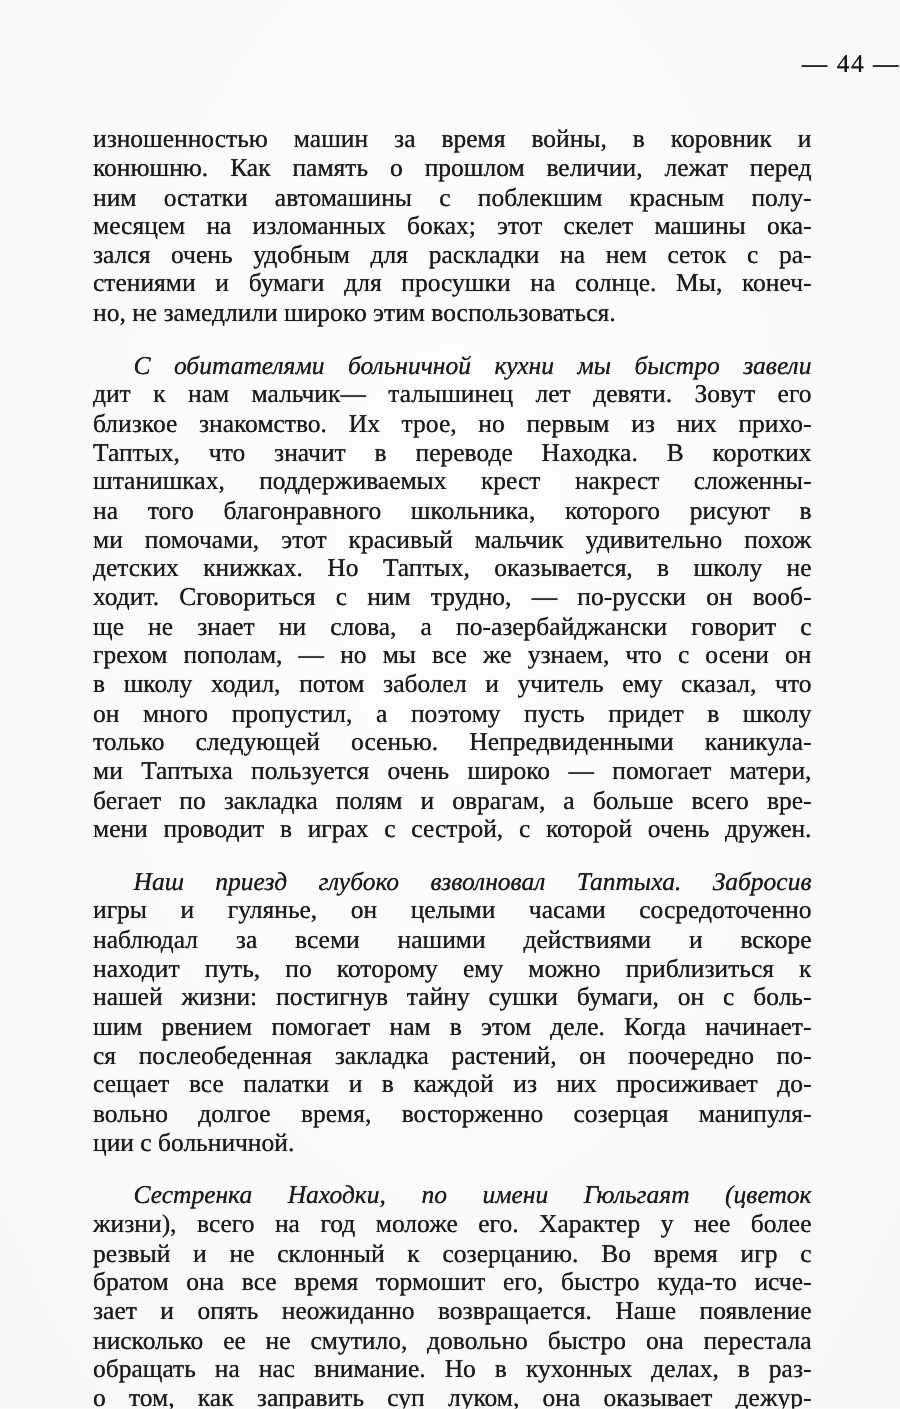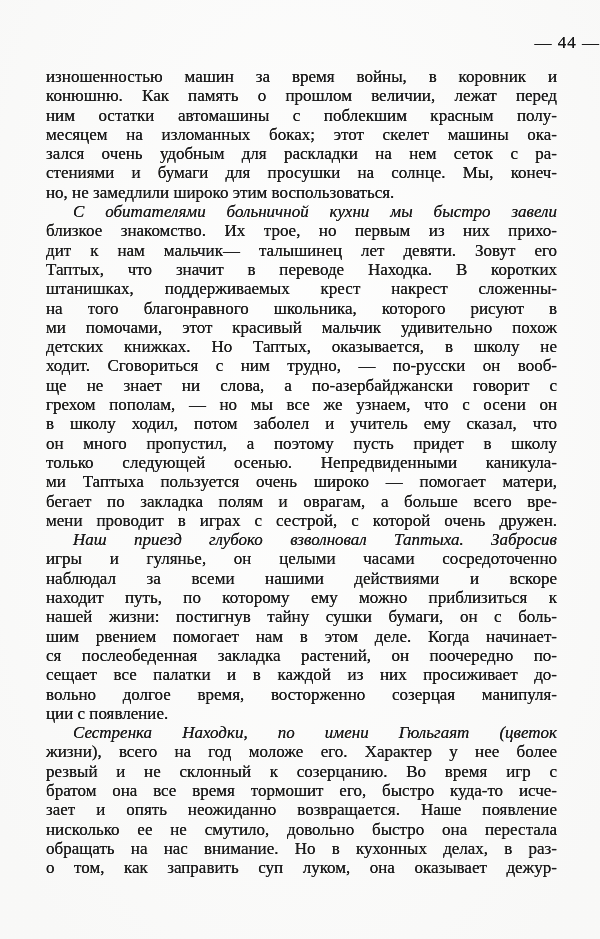--- a/index.html
+++ b/index.html
@@ -36,21 +36,21 @@
   .text-body {
     position: absolute;
     top: 67px;
     left: 46px;
     width: 511px;
     font-size: 17px;
     line-height: 19.3px;
     text-shadow: 0 0 0.45px currentColor; 
   }
   .paragraph {
-    margin: 0;
+    margin: 16px;
   }
   .line {
     height: 19.3px;
     text-align: justify;
     text-align-last: justify;
     white-space: nowrap; 
     overflow: visible;
   }
   .line.indent {
     text-indent: 27px;
@@ -70,22 +70,22 @@
         <div class="line">изношенностью машин за время войны, в коровник и</div>
         <div class="line">конюшню. Как память о прошлом величии, лежат перед</div>
         <div class="line">ним остатки автомашины с поблекшим красным полу-</div>
         <div class="line">месяцем на изломанных боках; этот скелет машины ока-</div>
         <div class="line">зался очень удобным для раскладки на нем сеток с ра-</div>
         <div class="line">стениями и бумаги для просушки на солнце. Мы, конеч-</div>
         <div class="line last">но, не замедлили широко этим воспользоваться.</div>
       </div>
       <div class="paragraph">
         <div class="line indent">С обитателями больничной кухни мы быстро завели</div>
+        <div class="line">дит к нам мальчик— талышинец лет девяти. Зовут его</div>
         <div class="line">близкое знакомство. Их трое, но первым из них прихо-</div>
-        <div class="line">дит к нам мальчик— талышинец лет девяти. Зовут его</div>
         <div class="line">Таптых, что значит в переводе Находка. В коротких</div>
         <div class="line">штанишках, поддерживаемых крест накрест сложенны-</div>
         <div class="line">на того благонравного школьника, которого рисуют в</div>
         <div class="line">ми помочами, этот красивый мальчик удивительно похож</div>
         <div class="line">детских книжках. Но Таптых, оказывается, в школу не</div>
         <div class="line">ходит. Сговориться с ним трудно, — по-русски он вооб-</div>
         <div class="line">ще не знает ни слова, а по-азербайджански говорит с</div>
         <div class="line">грехом пополам, — но мы все же узнаем, что с осени он</div>
         <div class="line">в школу ходил, потом заболел и учитель ему сказал, что</div>
         <div class="line">он много пропустил, а поэтому пусть придет в школу</div>
@@ -97,21 +97,21 @@
       <div class="paragraph">
         <div class="line indent">Наш приезд глубоко взволновал Таптыха. Забросив</div>
         <div class="line">игры и гулянье, он целыми часами сосредоточенно</div>
         <div class="line">наблюдал за всеми нашими действиями и вскоре</div>
         <div class="line">находит путь, по которому ему можно приблизиться к</div>
         <div class="line">нашей жизни: постигнув тайну сушки бумаги, он с боль-</div>
         <div class="line">шим рвением помогает нам в этом деле. Когда начинает-</div>
         <div class="line">ся послеобеденная закладка растений, он поочередно по-</div>
         <div class="line">сещает все палатки и в каждой из них просиживает до-</div>
         <div class="line">вольно долгое время, восторженно созерцая манипуля-</div>
-        <div class="line last">ции с появление.</div>
+        <div class="line last">ции с больничной.</div>
       </div>
       <div class="paragraph">
         <div class="line indent">Сестренка Находки, по имени Гюльгаят (цветок</div>
         <div class="line">жизни), всего на год моложе его. Характер у нее более</div>
         <div class="line">резвый и не склонный к созерцанию. Во время игр с</div>
         <div class="line">братом она все время тормошит его, быстро куда-то исче-</div>
         <div class="line">зает и опять неожиданно возвращается. Наше появление</div>
         <div class="line">нисколько ее не смутило, довольно быстро она перестала</div>
         <div class="line">обращать на нас внимание. Но в кухонных делах, в раз-</div>
         <div class="line">о том, как заправить суп луком, она оказывает дежур-</div>

